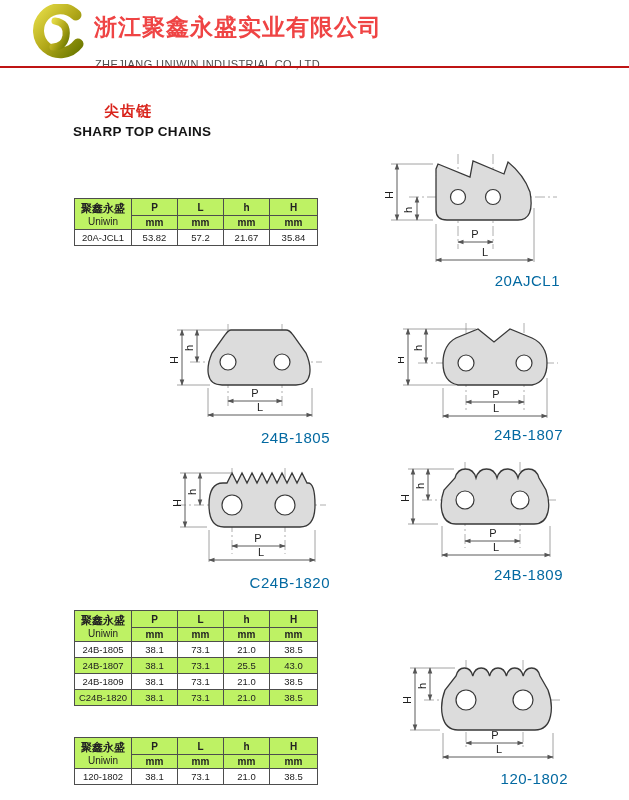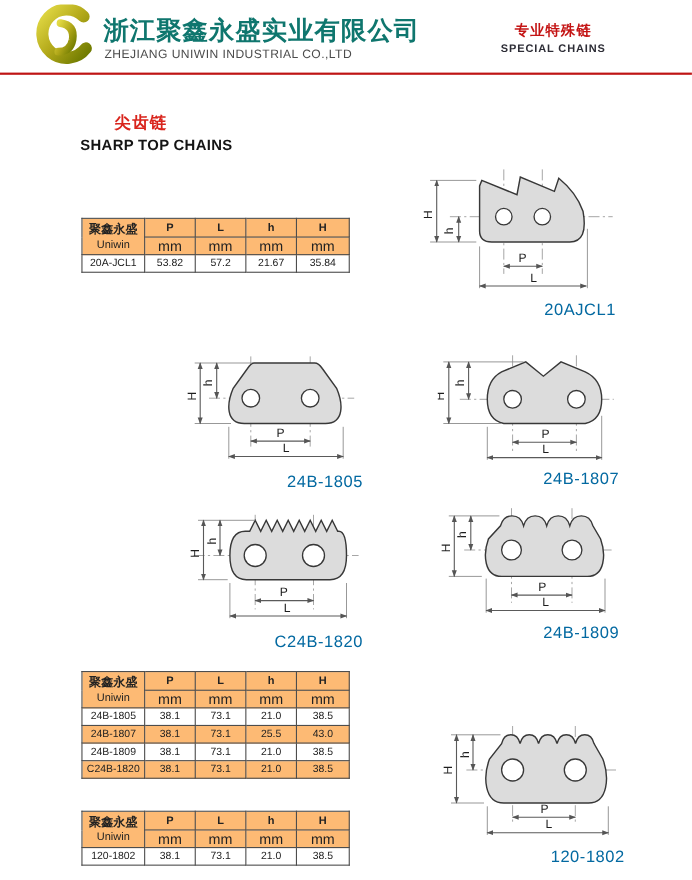--- a/index.html
+++ b/index.html
@@ -1,39 +1,39 @@
 <!DOCTYPE html>
 <html><head>
 <meta charset="utf-8">
 <style>
   html,body{margin:0;padding:0;background:#fff;}
   .page{position:relative;width:629px;height:800px;background:#ffffff;
         font-family:"Liberation Sans",sans-serif;overflow:hidden;}
   .abs{position:absolute;}
 
   
-  .company-cn{font-size:23px;font-weight:bold;color:#0f766e;letter-spacing:1px;}
-  .company-en{font-size:11px;color:#4c4c4c;letter-spacing:0.4px;margin-top:3px;}
+  .company-cn{font-size:23px;font-weight:bold;color:#ef4444;letter-spacing:1px;}
+  .company-en{font-size:11px;color:#4c4c4c;letter-spacing:0.4px;margin-top:17px;}
   .tagline{width:130px;text-align:center;}
   .tagline-cn{font-size:13px;font-weight:bold;color:#c41414;letter-spacing:1px;}
   .tagline-en{font-size:10px;font-weight:bold;color:#2d2d36;letter-spacing:0.8px;margin-top:2px;}
   .rule{left:0;top:66px;width:629px;height:2px;background:#bf1414;}
 
   
   .sec-cn{font-size:15px;font-weight:bold;color:#d9251d;letter-spacing:1px;text-align:center;}
   .sec-en{font-size:13.5px;font-weight:bold;color:#141414;margin-top:3px;letter-spacing:0.3px;margin-left:28px;}
 
   
   table.spec{border-collapse:collapse;table-layout:fixed;width:243px;background:#fff;}
   .spec td{border:1px solid #4d4d4d;text-align:center;vertical-align:middle;padding:0;color:#222;}
-  .spec .blue{background:#fdba74;}
+  .spec .blue{background:#bef264;}
   .brand .bcn{font-weight:bold;font-size:11px;line-height:14px;color:#222;}
   .brand .ben{font-size:10px;line-height:13px;color:#222;}
   .col-letter{font-weight:bold;font-size:10px;height:16px;}
-  .unit{font-size:13px;height:13px;}
+  .unit{font-size:10px;height:13px;font-weight:bold;}
   .model,.val{font-size:9.5px;height:15px;margin-top:40px;}
 
   
   .dlabel{font-size:15px;color:#0369a1;text-align:right;letter-spacing:0.5px;}
   .plate{fill:#dcdcdc;stroke:#383838;stroke-width:1.3;}
   .hole{fill:#ffffff;stroke:#383838;stroke-width:1.2;}
   .cl{stroke:#9a9a9a;stroke-width:0.8;fill:none;stroke-dasharray:10 3 2 3;}
   .ext{stroke:#8a8a8a;stroke-width:0.8;fill:none;}
   .dim{stroke:#5a5a5a;stroke-width:1;fill:none;}
   .dt{font-family:"Liberation Sans",sans-serif;font-size:11px;fill:#1e1e1e;text-anchor:middle;}
@@ -57,24 +57,20 @@
         <stop offset="0" stop-color="#e3da45"></stop>
         <stop offset="0.5" stop-color="#b3a91a"></stop>
         <stop offset="1" stop-color="#6e7a00"></stop>
       </linearGradient>
     </defs>
     <path d="M 50 11 A 22 22 0 1 0 52 40" fill="none" stroke="url(#gold)" stroke-width="11" stroke-linecap="round"></path>
     <path d="M 29 17 q 13 2 11 15 q -2 11 -13 11" fill="none" stroke="url(#gold)" stroke-width="7" stroke-linecap="round"></path>
   </svg>
   <div class="abs company-cn" style="left:94px;top:12px">浙江聚鑫永盛实业有限公司</div>
   <div class="abs company-en" style="left:95px;top:41px">ZHEJIANG UNIWIN INDUSTRIAL CO.,LTD</div>
-  <div class="abs tagline" style="left:438px;top:19px">
-    <div class="tagline-cn">专业特殊链</div>
-    <div class="tagline-en">SPECIAL CHAINS</div>
-  </div>
   <div class="abs rule"></div>
 
   <div class="abs" style="left:45px;top:102px">
     <div class="sec-cn">尖齿链</div>
     <div class="sec-en">SHARP TOP CHAINS</div>
   </div>
 
   <table class="spec abs" style="left:74px;top:198px">
     <colgroup>
         <col style="width:57px">

